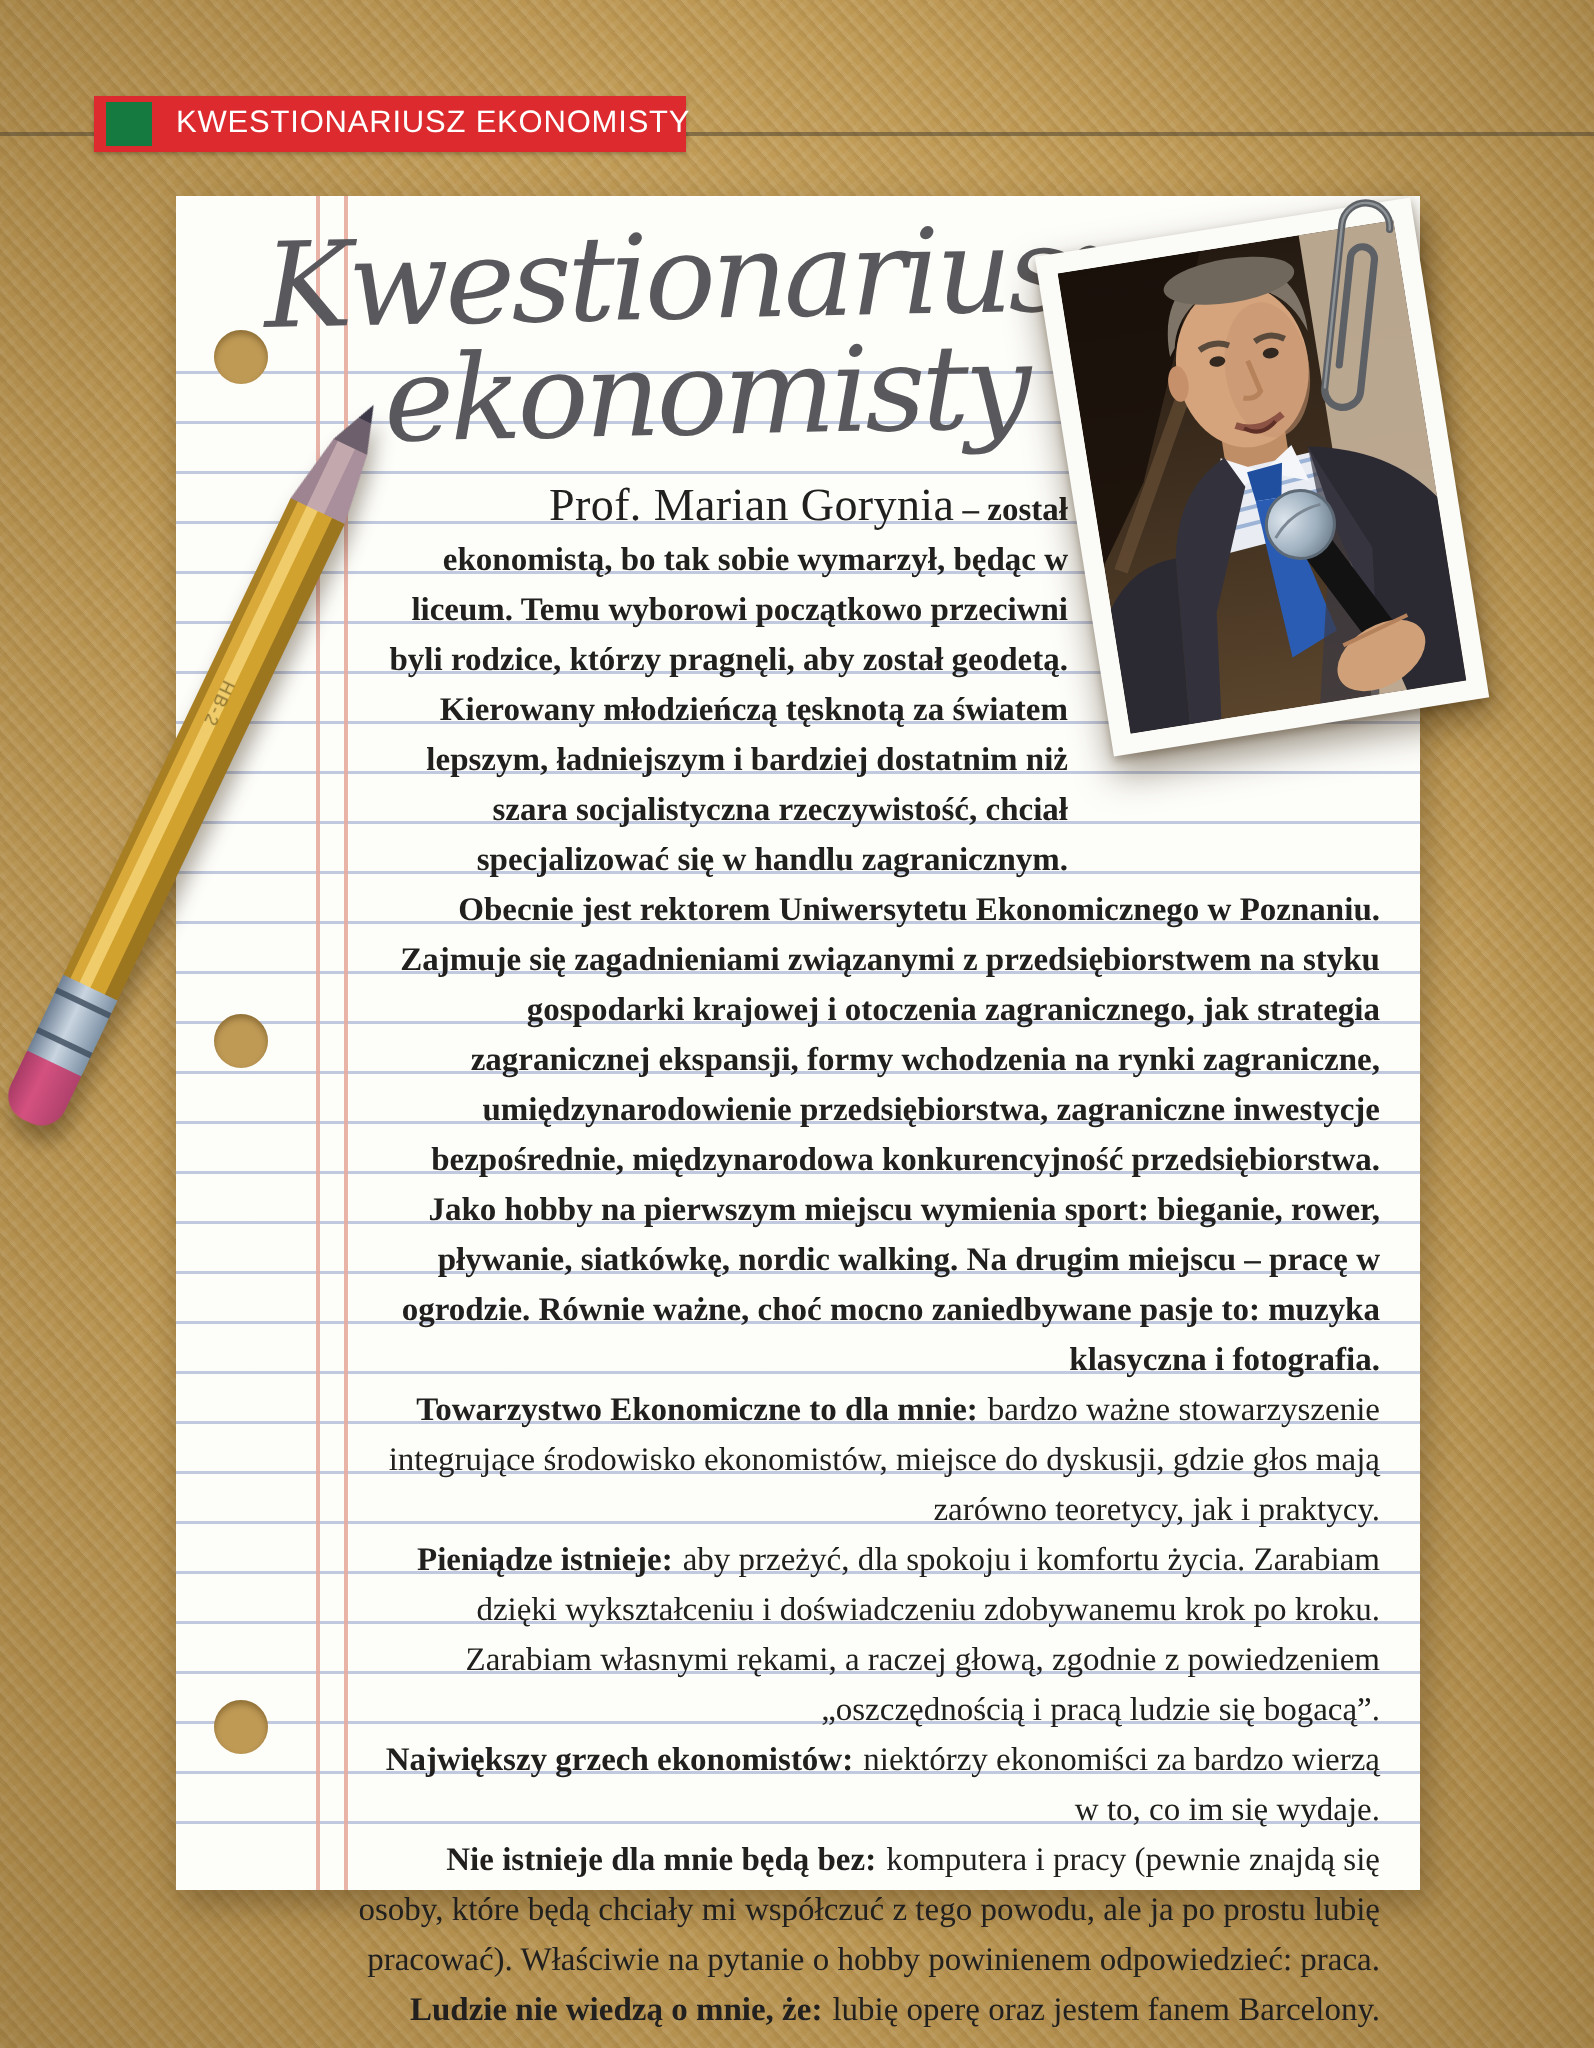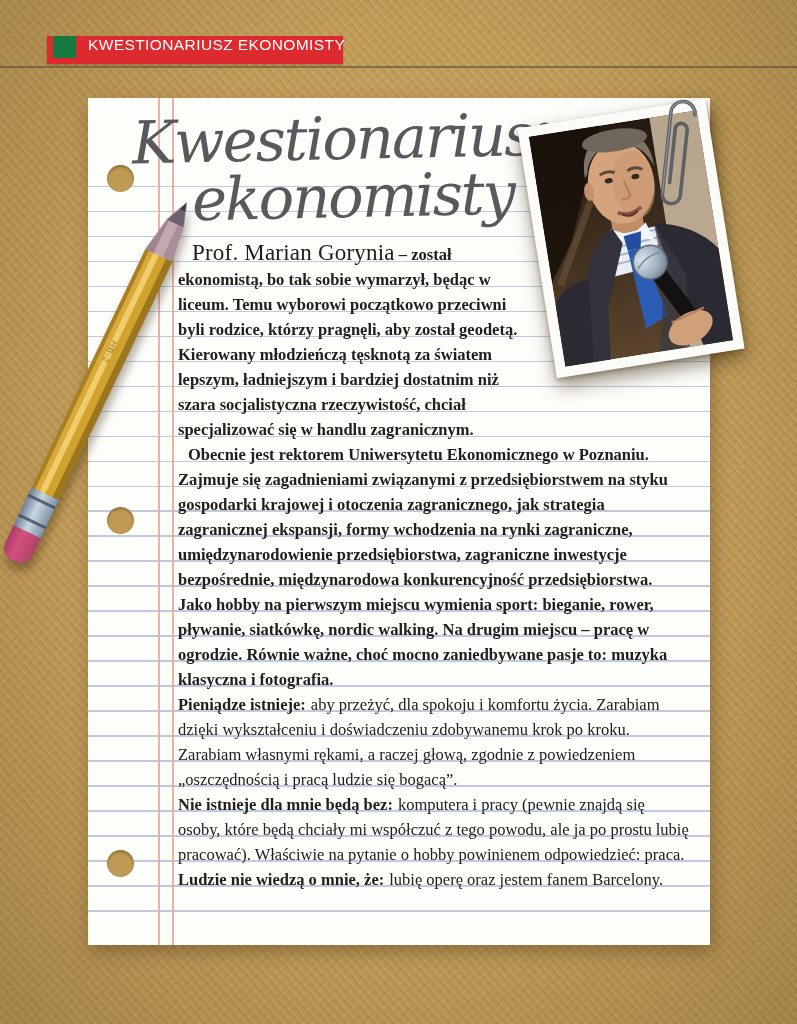--- a/index.html
+++ b/index.html
@@ -13,22 +13,22 @@
     position:absolute;inset:0;
     background:
       radial-gradient(ellipse at 50% 45%, rgba(255,240,200,.14) 0%, rgba(0,0,0,0) 55%, rgba(60,40,10,.22) 100%),
       repeating-linear-gradient(48deg, rgba(255,255,255,.07) 0 2px, rgba(0,0,0,0) 2px 5px, rgba(90,60,20,.08) 5px 7px),
       repeating-linear-gradient(-42deg, rgba(255,255,255,.04) 0 3px, rgba(0,0,0,0) 3px 7px),
       #bf9a55;
   }
   
   .hairline{position:absolute;left:0;top:66px;width:797px;height:2px;background:rgba(80,70,50,.55);}
   .topbar{
-    position:absolute;left:47px;top:36px;width:296px;height:28px;background:#dd2a2e;
-    display:flex;box-shadow:0 1px 2px rgba(0,0,0,.25);z-index:5;
+    position:absolute;left:47px;top:48px;width:296px;height:28px;background:#dd2a2e;
+    display:flex;align-items:center;box-shadow:0 1px 2px rgba(0,0,0,.25);z-index:5;
   }
   .green-sq{width:23px;height:22px;background:#157a40;margin-left:6px;flex:none;}
   .topbar-label{
     color:#ffffff;font-family:"Liberation Sans",sans-serif;font-size:15.5px;
     letter-spacing:.4px;margin-left:12px;white-space:nowrap;
   }
   
   .paper{
     position:absolute;left:88px;top:98px;width:622px;height:847px;
     background:#fdfdfa;z-index:10;
@@ -54,21 +54,21 @@
     font-size:59px;letter-spacing:-2px;white-space:nowrap;transform:rotate(-1.2deg);
   }
   .t1{left:44px;top:6px;}
   .t2{left:104px;top:64px;}
   
   .article{
     position:absolute;left:90px;right:20px;top:142px;bottom:12px;
     font-size:16.5px;line-height:25px;color:#21201e;z-index:11;
   }
   .photo-spacer{float:right;width:156px;height:192px;}
-  .article p{margin:0;}
+  .article p{margin:0;text-align:right;}
   .intro1{font-weight:700;text-indent:14px;}
   .intro1 .name{font-size:23px;font-weight:400;letter-spacing:.2px;}
   .intro2{font-weight:700;text-indent:10px;}
   .qa{margin-top:4px;}
   .qa b{margin-right:5px;}
   
   .photo-frame{
     position:absolute;left:536px;top:112px;width:170px;height:233px;padding:10px;
     background:#fbfbf7;transform:rotate(-9deg);z-index:30;
     box-shadow:0 9px 18px rgba(55,38,12,.5), 0 2px 4px rgba(55,38,12,.3);
@@ -122,21 +122,23 @@
   <div class="title-script">
     <div class="t1">Kwestionariusz</div>
     <div class="t2">ekonomisty</div>
   </div>
 
   <div class="article">
     <div class="photo-spacer"></div>
     <p class="intro1"><span class="name">Prof. Marian Gorynia</span> <span>– został ekonomistą, bo tak sobie wymarzył, będąc w liceum. Temu wyborowi początkowo przeciwni byli rodzice, którzy pragnęli, aby został geodetą. Kierowany młodzieńczą tęsknotą za światem lepszym, ładniejszym i bardziej dostatnim niż szara socjalistyczna rzeczywistość, chciał specjalizować się w handlu zagranicznym.</span></p>
     <p class="intro2">Obecnie jest rektorem Uniwersytetu Ekonomicznego w Poznaniu. Zajmuje się zagadnieniami związanymi z przedsiębiorstwem na styku gospodarki krajowej i otoczenia zagranicznego, jak strategia zagranicznej ekspansji, formy wchodzenia na rynki zagraniczne, umiędzynarodowienie przedsiębiorstwa, zagraniczne inwestycje bezpośrednie, międzynarodowa konkurencyjność przedsiębiorstwa. Jako hobby na pierwszym miejscu wymienia sport: bieganie, rower, pływanie, siatkówkę, nordic walking. Na drugim miejscu – pracę w ogrodzie. Równie ważne, choć mocno zaniedbywane pasje to: muzyka klasyczna i fotografia.</p>
 
+    <p class="qa"><b>Towarzystwo Ekonomiczne to dla mnie:</b><span>bardzo ważne stowarzyszenie integrujące środowisko ekonomistów, miejsce do dyskusji, gdzie głos mają zarówno teoretycy, jak i praktycy.</span></p>
     <p class="qa"><b>Pieniądze istnieje:</b><span>aby przeżyć, dla spokoju i komfortu życia. Zarabiam dzięki wykształceniu i doświadczeniu zdobywanemu krok po kroku. Zarabiam własnymi rękami, a raczej głową, zgodnie z powiedzeniem „oszczędnością i pracą ludzie się bogacą”.</span></p>
+    <p class="qa"><b>Największy grzech ekonomistów:</b><span>niektórzy ekonomiści za bardzo wierzą w to, co im się wydaje.</span></p>
     <p class="qa"><b>Nie istnieje dla mnie będą bez:</b><span>komputera i pracy (pewnie znajdą się osoby, które będą chciały mi współczuć z tego powodu, ale ja po prostu lubię pracować). Właściwie na pytanie o hobby powinienem odpowiedzieć: praca.</span></p>
     <p class="qa"><b>Ludzie nie wiedzą o mnie, że:</b><span>lubię operę oraz jestem fanem Barcelony.</span></p>
 
   </div>
 </div>
 
 <div class="photo-frame">
   <svg viewBox="0 0 170 233" aria-hidden="true">
     <defs>
       <linearGradient id="pbg" x1="0" y1="0" x2="0" y2="1">

